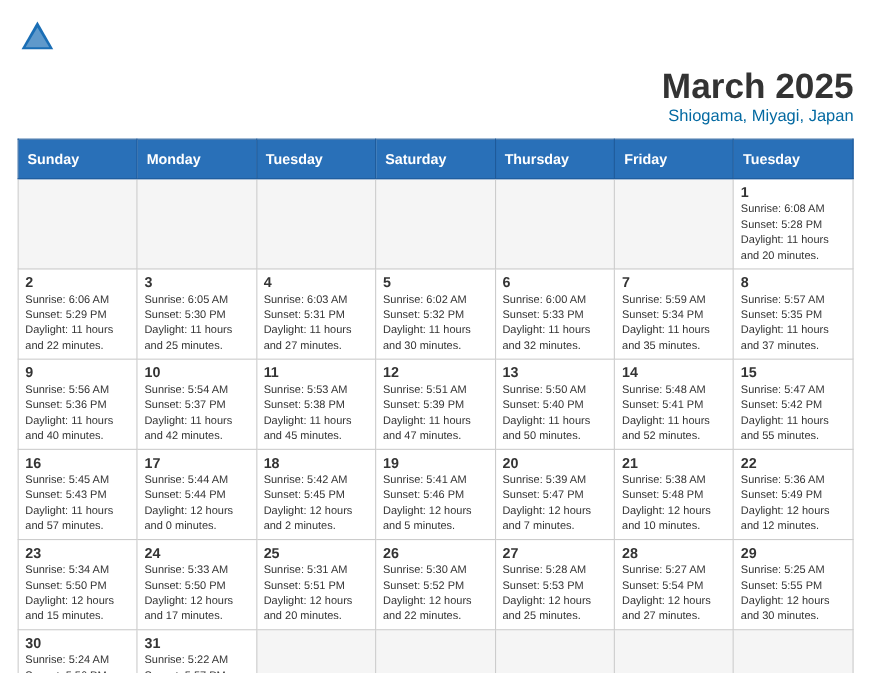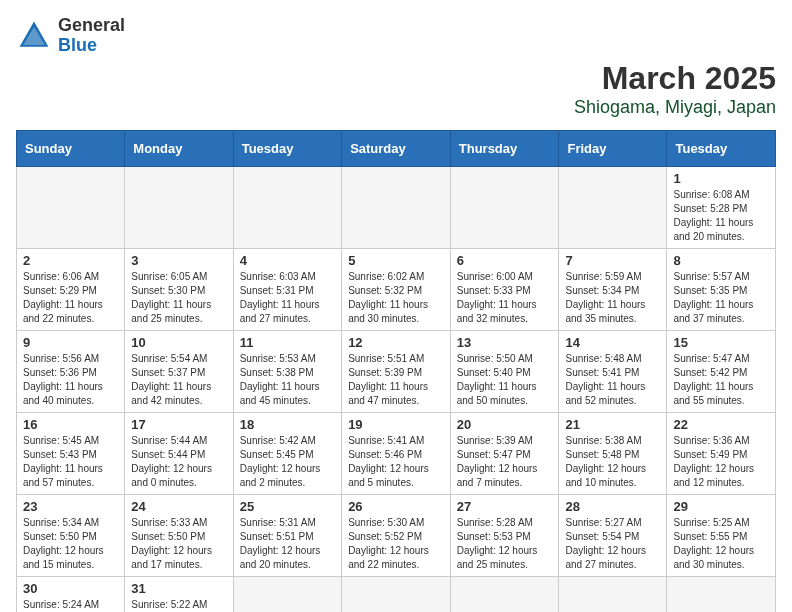--- a/index.html
+++ b/index.html
@@ -35,22 +35,22 @@
     .title-block {
       text-align: right;
       margin-top: 44px;
     }
     .month-title {
       font-size: 32px;
       font-weight: bold;
       color: #333;
     }
     .subtitle {
-      font-size: 18px;
-      color: #14532d;
+      font-size: 15px;
+      color: #0369a1;
     }
     .calendar {
       width: 100%;
       border-collapse: collapse;
       border: 1px solid #ccc;
     }
     .calendar th {
       background-color: #2970b8;
       color: #fff;
       font-size: 13px;
@@ -89,24 +89,20 @@
   </style>
 </head>
 <body>
 
 <div class="header">
   <div class="logo">
     <svg class="logo-icon" viewBox="0 0 40 40">
       <polygon points="20,4 36,32 4,32" fill="#1a6eb5"></polygon>
       <polygon points="20,10 32,30 8,30" fill="#fff" opacity="0.3"></polygon>
     </svg>
-    <div class="logo-text">
-      <span class="general">General</span><br>
-      <span class="blue">Blue</span>
-    </div>
   </div>
   <div class="title-block">
     <div class="month-title">March 2025</div>
     <div class="subtitle">Shiogama, Miyagi, Japan</div>
   </div>
 </div>
 
 <table class="calendar">
   <thead>
     <tr>

